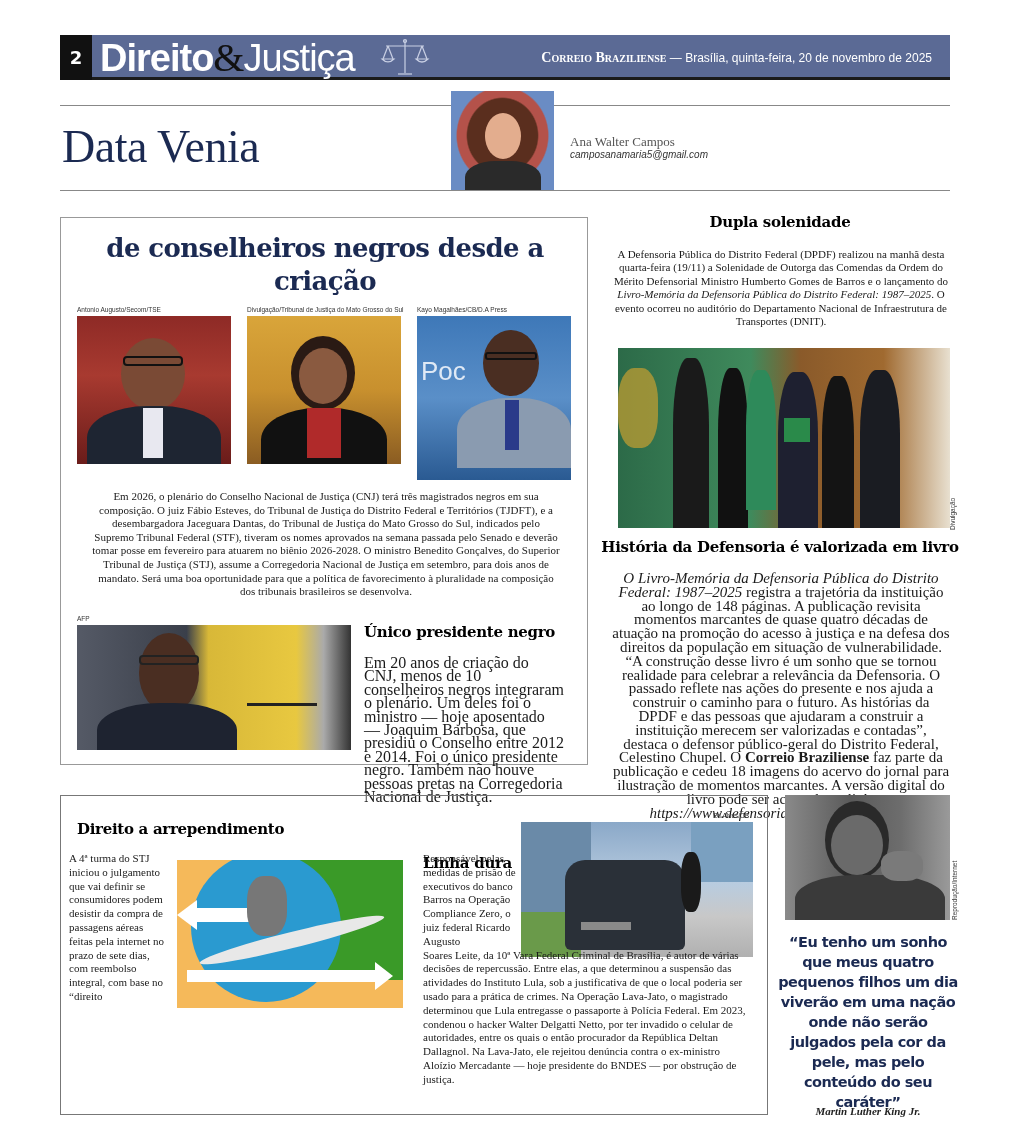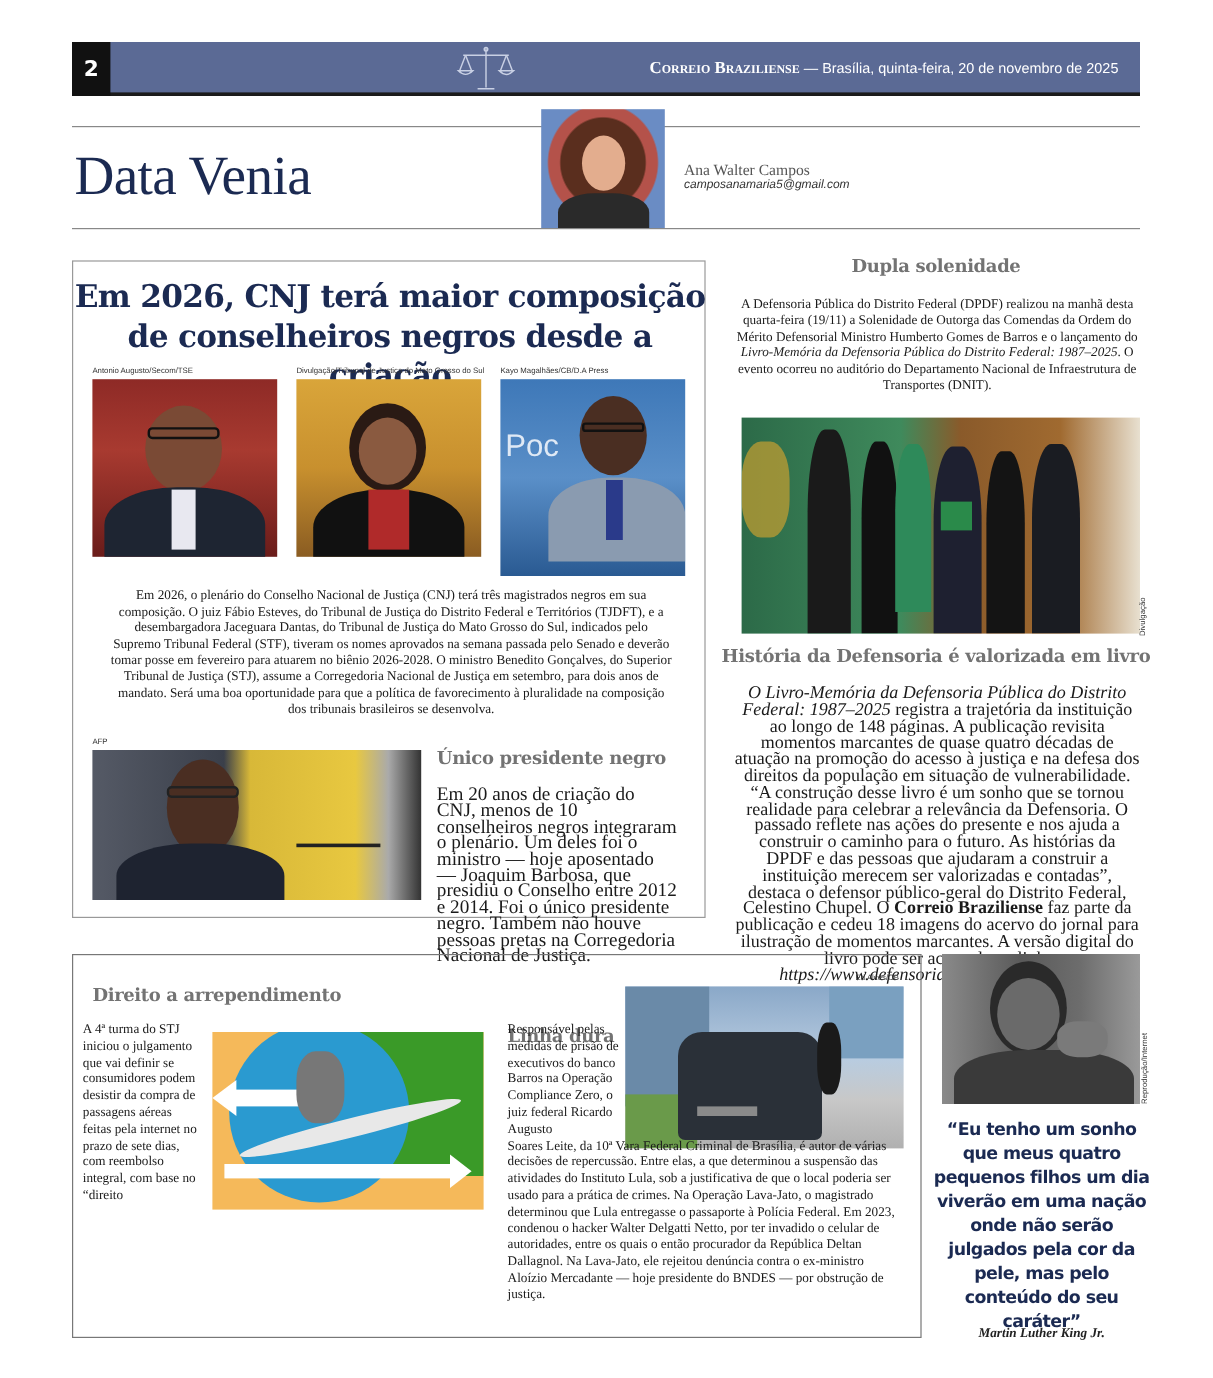--- a/index.html
+++ b/index.html
@@ -25,21 +25,21 @@
   .author-name { position: absolute; left: 570px; top: 134px; font-family: "Liberation Serif", serif; font-size: 13px; color: #555; }
   .author-email { position: absolute; left: 570px; top: 149px; font-family: "Liberation Sans", sans-serif; font-style: italic; font-size: 10px; color: #333; }
 
   
   .main-box { position: absolute; left: 60px; top: 217px; width: 528px; height: 548px; border: 1px solid #999; }
   .main-headline { position: absolute; left: 0; top: 14px; width: 528px; text-align: center; font-family: "DejaVu Serif", serif; font-weight: bold; font-size: 26px; line-height: 33px; color: #1b2a52; letter-spacing: -0.6px; }
   .credit { position: absolute; font-family: "Liberation Sans", sans-serif; font-size: 6.5px; color: #333; white-space: nowrap; }
   .photo { position: absolute; overflow: hidden; }
   .body-text { font-family: "Liberation Serif", serif; font-size: 11px; line-height: 13.6px; color: #1a1a1a; }
   .main-body { position: absolute; left: 30px; top: 272px; width: 470px; text-align: center; }
-  .sub-headline { font-family: "DejaVu Serif", serif; font-weight: bold; font-size: 15px; color: #737373; letter-spacing: -0.3px; }
+  .sub-headline { font-family: "DejaVu Serif", serif; font-weight: bold; font-size: 15px; color: #000000; letter-spacing: -0.3px; }
   .unico-title { position: absolute; left: 303px; top: 405px; }
   .unico-body { position: absolute; left: 303px; top: 438px; width: 200px; font-size: 16px; line-height: 13.4px; }
 
   
   .dupla-title { position: absolute; left: 600px; top: 213px; width: 360px; text-align: center; }
   .dupla-body { position: absolute; left: 612px; top: 248px; width: 338px; text-align: center; font-size: 11px; line-height: 13.4px; }
   .historia-title { position: absolute; left: 600px; top: 538px; width: 360px; text-align: center; }
   .historia-body { position: absolute; left: 612px; top: 572px; width: 338px; text-align: center; font-size: 15px; line-height: 13.8px; }
 
   
@@ -53,20 +53,23 @@
   .mlk-photo { position: absolute; left: 785px; top: 795px; width: 165px; height: 125px; background: linear-gradient(90deg, #8a8a8a, #5a5a5a 40%, #6d6d6d 70%, #9a9a9a); overflow: hidden; }
   .mlk-quote { position: absolute; left: 778px; top: 932px; width: 180px; text-align: center; font-family: "DejaVu Sans", sans-serif; font-weight: bold; font-size: 14.5px; line-height: 20px; color: #1b2a52; letter-spacing: -0.5px; }
   .mlk-author { position: absolute; left: 778px; top: 1105px; width: 180px; text-align: center; font-family: "Liberation Serif", serif; font-style: italic; font-weight: bold; font-size: 11px; color: #222; }
   .vcredit { position: absolute; font-family: "Liberation Sans", sans-serif; font-size: 6.5px; color: #333; transform: rotate(-90deg); transform-origin: left top; white-space: nowrap; }
 </style>
 </head>
 <body>
 
 <div class="masthead">
   <div class="page-num">2</div>
+  <div class="section-title">
+    <span>Direito</span><span class="amp">&amp;</span><span class="just">Justiça</span>
+  </div>
   <svg class="scale-icon" viewBox="0 0 50 40">
     <g stroke="#c9d0e4" stroke-width="1.2" fill="none">
       <line x1="25" y1="3" x2="25" y2="36"></line>
       <line x1="6" y1="9" x2="44" y2="9"></line>
       <line x1="18" y1="37" x2="32" y2="37"></line>
       <line x1="8" y1="9" x2="3" y2="22"></line>
         <line x1="8" y1="9" x2="13" y2="22"></line>
       <path d="M2 22 Q8 28 14 22 Z"></path>
       <line x1="42" y1="9" x2="37" y2="22"></line>
         <line x1="42" y1="9" x2="47" y2="22"></line>
@@ -85,21 +88,20 @@
 <div class="column-title">Data Venia</div>
 <div class="author-photo">
   <div class="body"></div>
   <div class="face"></div>
 </div>
 <div class="author-name">Ana Walter Campos</div>
 <div class="author-email">camposanamaria5@gmail.com</div>
 
 <div class="main-box">
   <div class="main-headline">
-    <div>Em 2026, CNJ terá maior composição</div>
     <div>de conselheiros negros desde a criação</div>
   </div>
 
   <div class="credit" style="left:16px; top:88px;">Antonio Augusto/Secom/TSE</div>
   <div class="credit" style="left:186px; top:88px;">Divulgação/Tribunal de Justiça do Mato Grosso do Sul</div>
   <div class="credit" style="left:356px; top:88px;">Kayo Magalhães/CB/D.A Press</div>
 
   <div class="photo" style="left:16px; top:98px; width:154px; height:148px; background:linear-gradient(180deg,#8e2a26 0%,#a83a30 40%,#6a1c1a 100%);">
     <div style="position:absolute;left:44px;top:22px;width:64px;height:72px;border-radius:50%;background:#7a4a35;"></div>
     <div style="position:absolute;left:46px;top:40px;width:60px;height:10px;border:2px solid #111;border-radius:4px;"></div>

